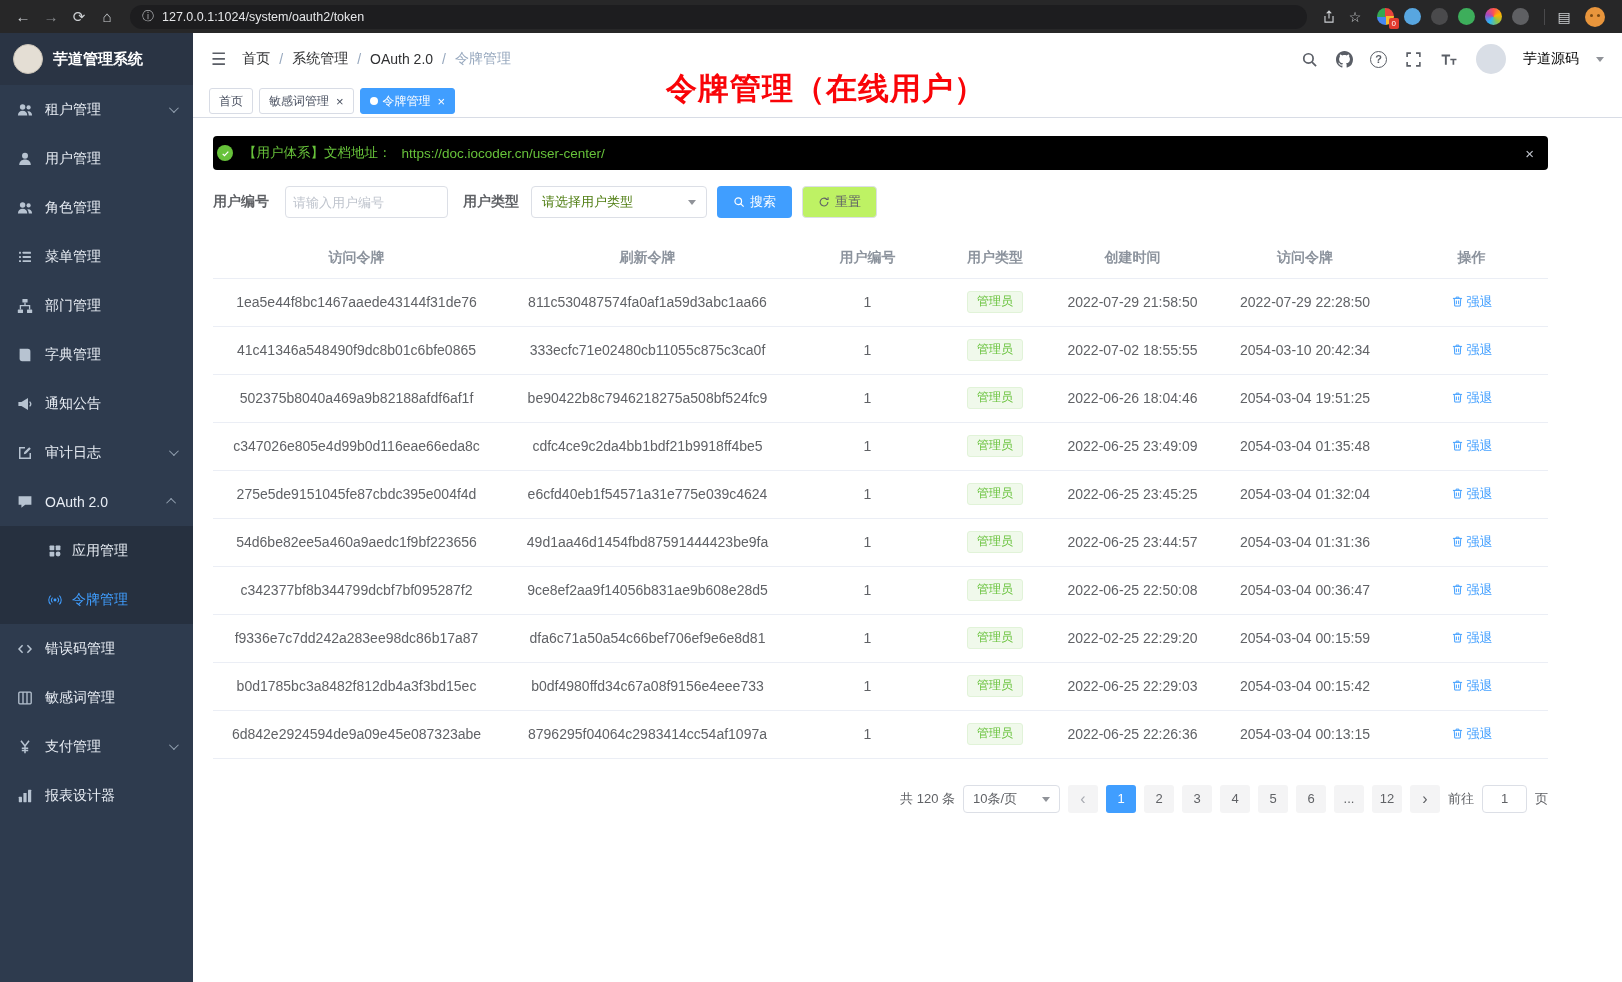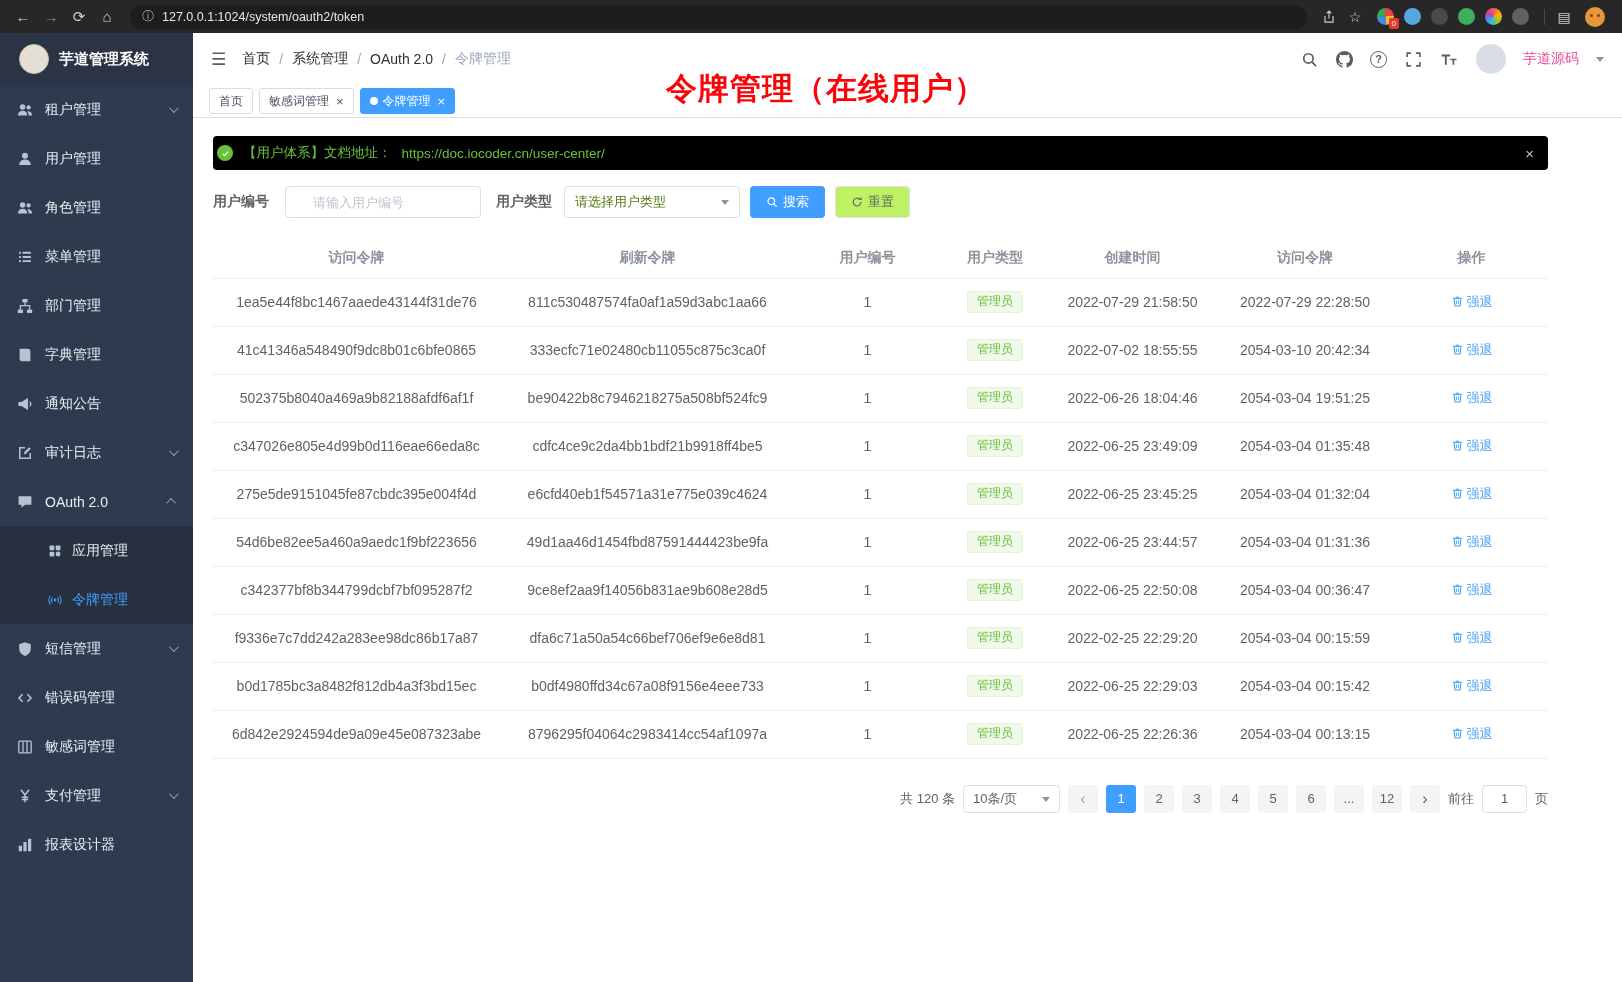--- a/index.html
+++ b/index.html
@@ -18,21 +18,21 @@
   #ext-icons { display:flex; align-items:center; gap:10px; margin:0 8px; }
   .ext { width:17px; height:17px; border-radius:50%; position:relative; display:inline-block; cursor:pointer; }
   .ext-badge { position:absolute; right:-5px; bottom:-4px; background:#e23a2e; color:#fff; font-size:8px; line-height:1; padding:1.5px 3px; border-radius:2px; }
   .sep-v { width:1px; height:16px; background:#4a4a4c; margin:0 5px; }
   .bprofile { width:20px; height:20px; border-radius:50%; margin:0 7px; position:relative; cursor:pointer; }
   .bprofile::after { content:""; position:absolute; left:5px; top:7px; width:3px; height:3px; border-radius:50%; background:#7a4a12; box-shadow:7px 0 0 #7a4a12; }
 
   
   .app { display:flex; height:949px; }
   .sidebar { width:193px; flex-shrink:0; background:#2e3b4e; overflow:hidden; }
-  .logo { height:52px; background:#2a3444; display:flex; align-items:center; gap:10px; padding:0 19px; cursor:pointer; }
+  .logo { height:52px; background:#2a3444; display:flex; align-items:center; gap:10px; padding:0 13px; cursor:pointer; }
   .logo-img { width:30px; height:30px; border-radius:50%; background:#e4ded4; border:1px solid #c8c1b5; flex-shrink:0; }
   .logo-text { color:#fff; font-weight:700; font-size:15px; white-space:nowrap; }
   .menu-item { height:49px; display:flex; align-items:center; gap:12px; padding:0 17px; color:#e8edf4; font-size:14px; cursor:pointer; }
   .mi { width:16px; height:16px; color:#b7c3d1; flex-shrink:0; }
   .ml { white-space:nowrap; }
   .chev { margin-left:auto; width:7px; height:7px; border-right:1.6px solid #93a1b1; border-bottom:1.6px solid #93a1b1; transform:rotate(45deg) translateY(-2px); }
   .chev.up { transform:rotate(-135deg) translateY(-2px); }
   .submenu { background:#26303f; }
   .sub-item { height:49px; display:flex; align-items:center; gap:10px; padding-left:48px; font-size:14px; color:#e8edf4; cursor:pointer; }
   .sub-item .mi { width:14px; height:14px; }
@@ -44,21 +44,21 @@
   .topbar { height:52px; display:flex; align-items:center; padding:0 18px; background:#fff; }
   .hamburger { font-size:17px; color:#5a5e66; cursor:pointer; }
   .breadcrumb { display:flex; align-items:center; gap:9px; margin-left:16px; font-size:14px; color:#303133; }
   .breadcrumb .sep { color:#97a8be; }
   .crumb.last { color:#97a8be; }
   .topbar-right { margin-left:auto; display:flex; align-items:center; gap:17px; }
   .hicon { width:18px; height:18px; color:#5a5e66; display:flex; align-items:center; justify-content:center; cursor:pointer; }
   .hicon svg { width:17px; height:17px; }
   .qmark { width:17px; height:17px; border:1.5px solid #5a5e66; border-radius:50%; font-size:11px; font-weight:700; }
   .user-avatar { width:30px; height:30px; border-radius:50%; background:#d9dee6; margin-left:2px; cursor:pointer; }
-  .username { font-size:14px; color:#ec4899; cursor:pointer; }
+  .username { font-size:14px; color:#000000; cursor:pointer; }
   .caret-down { width:0; height:0; border:4px solid transparent; border-top:5px solid #909399; margin-top:5px; }
 
   
   .tabbar { height:33px; display:flex; align-items:center; gap:6px; padding:0 16px; border-bottom:1px solid #d8dce5; background:#fff; }
   .tab { height:26px; display:inline-flex; align-items:center; gap:5px; padding:0 9px; border:1px solid #d8dce5; border-radius:3px; font-size:12px; color:#495060; background:#fff; cursor:pointer; }
   .tab.active { background:#409eff; border-color:#409eff; color:#fff; }
   .tab .dot { width:8px; height:8px; border-radius:50%; background:#fff; }
   .tclose { font-size:13px; line-height:1; margin-left:2px; }
 
   
@@ -66,21 +66,21 @@
 
   .alert { height:34px; background:#000000; border-radius:4px; display:flex; align-items:center; gap:10px; padding:0 4px; position:relative; }
   .alert-check { width:16px; height:16px; border-radius:50%; background:#67c23a; display:flex; align-items:center; justify-content:center; flex-shrink:0; }
   .alert-check svg { width:9px; height:9px; }
   .alert-text, .alert-link { font-size:13.5px; color:#67c23a; text-decoration:none; }
   .alert-close { position:absolute; right:14px; color:#c0c4cc; font-size:15px; cursor:pointer; }
 
   .filters { display:flex; align-items:center; margin-top:16px; }
   .flabel { font-size:14px; font-weight:700; color:#606266; margin-right:16px; white-space:nowrap; }
   .flabel.l2 { margin-left:15px; margin-right:12px; }
-  .ftext { width:196px; height:32px; border:1px solid #dcdfe6; border-radius:4px; padding:0 27px; font-size:13px; color:#15803d; outline:none; font-family:inherit; }
+  .ftext { width:163px; height:32px; border:1px solid #dcdfe6; border-radius:4px; padding:0 7px; font-size:13px; color:#15803d; outline:none; font-family:inherit; }
   .ftext::placeholder { color:#bfc4cd; }
   .fselect { width:176px; height:32px; border:1px solid #dcdfe6; border-radius:4px; display:flex; align-items:center; justify-content:space-between; padding:0 10px; cursor:pointer; }
   .fselect .ph { font-size:13px; color:#4d7c0f; }
   .btn { height:32px; display:inline-flex; align-items:center; gap:5px; padding:0 15px; border-radius:4px; font-size:13px; border:1px solid transparent; cursor:pointer; font-family:inherit; margin-left:10px; }
   .btn.primary { background:#409eff; color:#fff; }
   .btn.plain { background:#bef264; border-color:#dcdfe6; color:#606266; }
   .btn-ic { width:12px; height:12px; }
 
   .tokens { width:100%; border-collapse:collapse; margin-top:20px; table-layout:fixed; }
   .tokens th { height:40px; font-size:14px; color:#8c939d; font-weight:700; text-align:center; border-bottom:1px solid #ebeef5; }
@@ -313,27 +313,20 @@
           </div>
           <div class="sub-item active">
             <svg class="mi">
               <use href="#i-signal"></use>
             </svg>
             <span>令牌管理</span>
           </div>
         </div>
         <div class="menu-item">
           <svg class="mi">
-            <use href="#i-shield"></use>
-          </svg>
-          <span class="ml">短信管理</span>
-          <span class="chev"></span>
-        </div>
-        <div class="menu-item">
-          <svg class="mi">
             <use href="#i-code"></use>
           </svg>
           <span class="ml">错误码管理</span>
         </div>
         <div class="menu-item">
           <svg class="mi">
             <use href="#i-columns"></use>
           </svg>
           <span class="ml">敏感词管理</span>
         </div>

